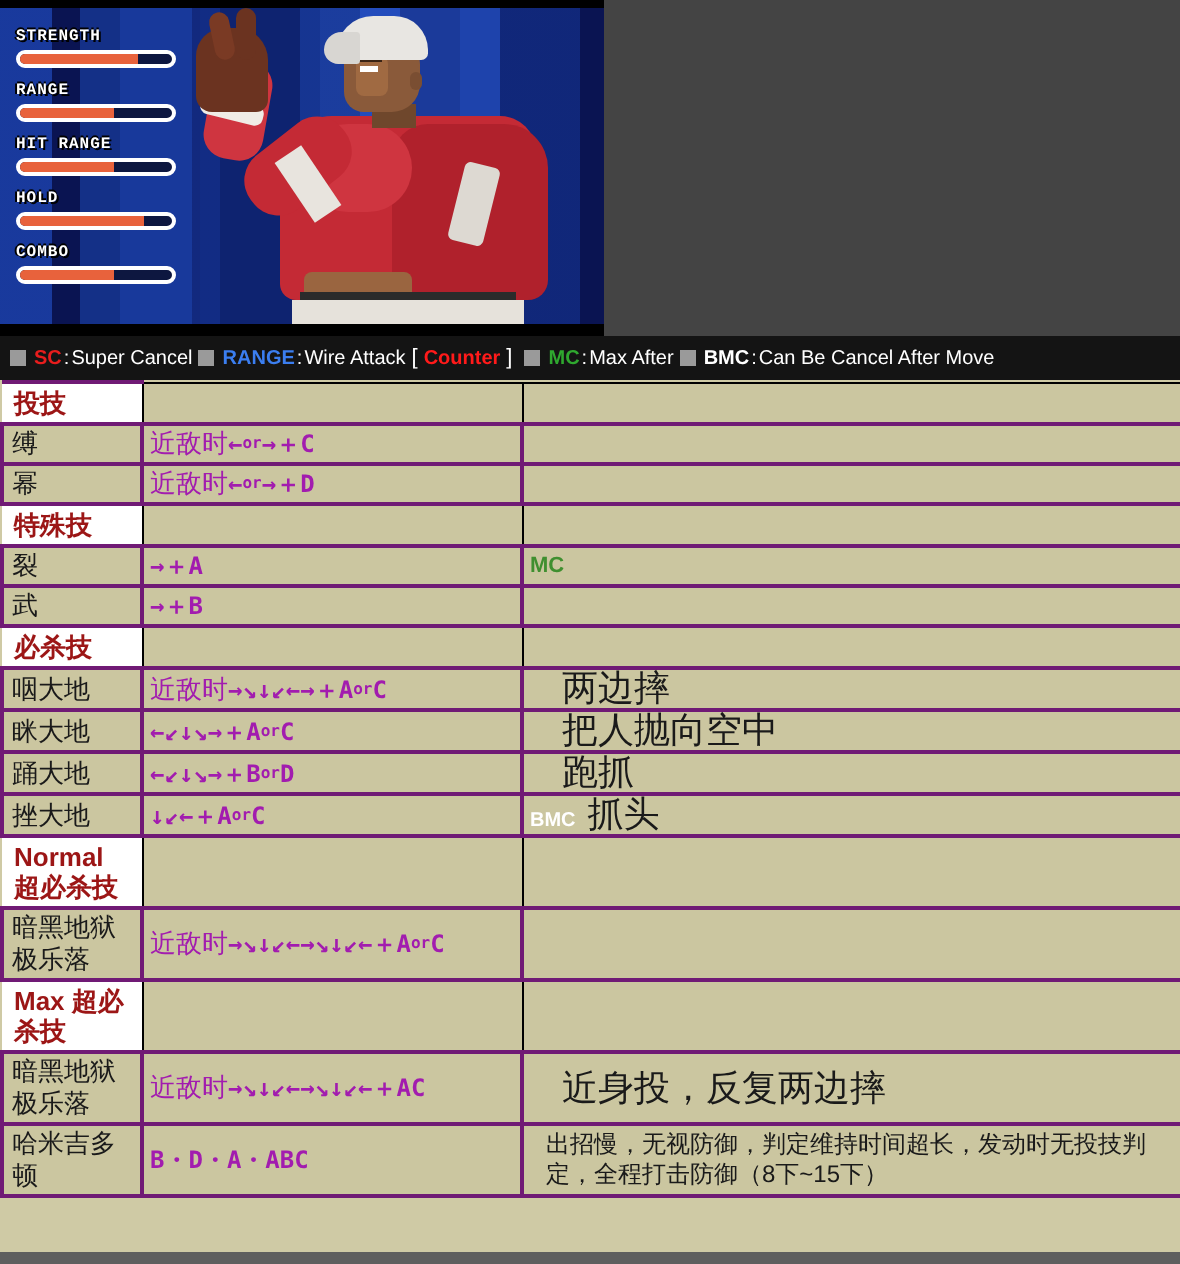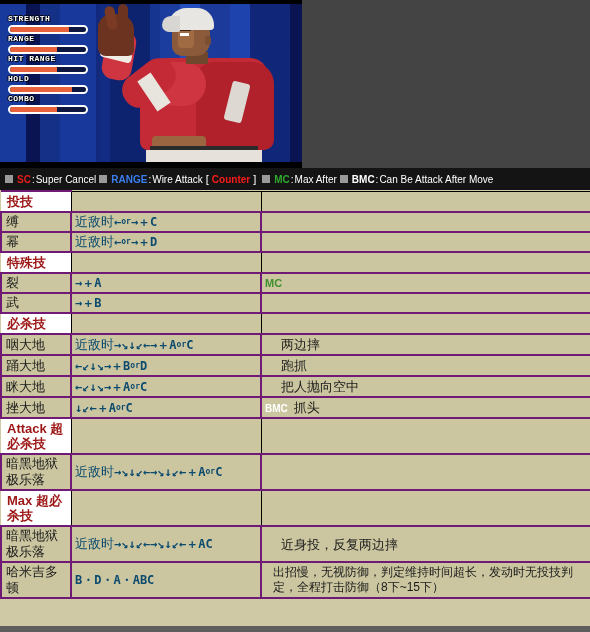--- a/index.html
+++ b/index.html
@@ -50,21 +50,21 @@
   #fig-glove{left:98px;top:14px;width:36px;height:42px;background:#6b3320;border-radius:14px 16px 6px 8px;}
   #fig-fingers{left:106px;top:6px;width:10px;height:24px;background:#7a3a24;border-radius:5px;transform:rotate(-12deg);}
   #fig-fingers2{left:118px;top:4px;width:10px;height:26px;background:#6b3320;border-radius:5px;}
   #fig-cuff{left:100px;top:50px;width:32px;height:10px;background:#f0ece6;border-radius:4px;transform:rotate(14deg);}
   #fig-belt{left:150px;top:146px;width:108px;height:8px;background:#2b2b2b;}
   #fig-pants{left:146px;top:150px;width:116px;height:18px;background:#e6e2db;}
   #fig-skin{left:152px;top:136px;width:54px;height:14px;background:#9a6540;border-radius:4px;}
 
   
   #stats{position:absolute;left:8px;top:14px;width:80px;}
-  .stat{}
+  .stat{margin-bottom:7px;}
   .stat-label{font-family:"Liberation Mono",monospace;font-size:8px;font-weight:bold;
      color:#ffffff;letter-spacing:.5px;line-height:10px;
      text-shadow:1px 1px 0 #000,-1px 0 0 #000,0 -1px 0 #000;}
   .bar-outer{height:9px;background:#0d1740;border:2px solid #ffffff;border-radius:5px;
      box-sizing:border-box;overflow:hidden;margin-top:1px;}
   .bar-fill{height:100%;background:#e8623c;}
 
   
   #legend{width:590px;height:22px;background:#141414;display:flex;align-items:center;
           box-sizing:border-box;padding:0 2px;white-space:nowrap;overflow:hidden;}
@@ -85,24 +85,24 @@
         font-family:"Liberation Sans",sans-serif;}
   col.c1{width:70px;} col.c2{width:190px;} col.c3{width:330px;}
   td{border:2px solid #701a75;background:#cbc6a0;vertical-align:middle;padding:1px 3px;
      box-sizing:border-box;}
   tr.sec td{background:#ffffff;border-left:none;border-right:none;}
   tr.sec td.sec-label{background:#ffffff;color:#9c1616;font-weight:bold;font-size:13px;
      line-height:15px;border-left:none;padding:2px 4px 2px 6px;}
   tr.sec td.sec-blank{background:#cbc6a0;border:1px solid #000;border-left:1px solid #000;}
   .nm{font-size:13px;color:#1a1a1a;line-height:16px;padding-left:4px;}
   .cmd{font-family:"DejaVu Sans Mono","Liberation Mono",monospace;font-size:12px;
-       font-weight:bold;color:#0c4a6e;line-height:16px;letter-spacing:0px;}
+       font-weight:bold;color:#a21caf;line-height:16px;letter-spacing:0px;}
   .cmd .cn{font-family:"Liberation Sans",sans-serif;font-weight:normal;font-size:13px;}
   .cmd .orx{font-size:8px;vertical-align:2px;letter-spacing:0;}
-  .note{font-size:13px;color:#1a1a1a;line-height:17px;padding-left:16px;}
+  .note{font-size:18px;color:#1a1a1a;line-height:17px;padding-left:16px;}
   .note.small{font-size:12px;line-height:15px;padding-left:8px;}
   .tag-mc{color:#3f8f2f;font-weight:bold;font-size:11px;font-family:"Liberation Sans",sans-serif;}
   .tag-bmc{color:#ffffff;font-weight:bold;font-size:10px;margin-right:6px;
            font-family:"Liberation Sans",sans-serif;}
   .inline-note{display:flex;align-items:baseline;}
   #footer-bar{width:590px;height:6px;background:#5e5e5e;}
 </style>
 </head>
 <body>
 
@@ -183,21 +183,21 @@
   <span class="lg-br">[</span>
   <span class="k-counter">Counter</span>
   <span class="lg-br">]</span>
   <span class="lg-sq"></span>
   <span class="lg-key k-mc">MC</span>
   <span class="lg-colon">:</span>
   <span class="lg-txt">Max After</span>
   <span class="lg-sq"></span>
   <span class="lg-key k-bmc">BMC</span>
   <span class="lg-colon">:</span>
-  <span class="lg-txt">Can Be Attack After Move</span>
+  <span class="lg-txt">Can Be Cancel After Move</span>
 </div>
 
 <div id="tbl-wrap">
 <table>
   <colgroup>
         <col class="c1">
         <col class="c2">
         <col class="c3">
       </colgroup>
   <tbody>
@@ -258,50 +258,50 @@
   <tr>
     <td class="nm">咽大地</td>
     <td class="cmd"><span class="cn">近敌时</span><span>→↘↓↙←→＋A</span><span class="orx">or</span><span>C</span></td>
     <td>
             <div class="inline-note">
               <span class="note">两边摔</span>
             </div>
           </td>
   </tr>
   <tr>
+    <td class="nm">眯大地</td>
+    <td class="cmd"><span>←↙↓↘→＋A</span><span class="orx">or</span><span>C</span></td>
+    <td>
+            <div class="inline-note">
+              <span class="note">把人抛向空中</span>
+            </div>
+          </td>
+  </tr>
+  <tr>
     <td class="nm">踊大地</td>
     <td class="cmd"><span>←↙↓↘→＋B</span><span class="orx">or</span><span>D</span></td>
     <td>
             <div class="inline-note">
               <span class="note">跑抓</span>
             </div>
           </td>
   </tr>
   <tr>
-    <td class="nm">眯大地</td>
-    <td class="cmd"><span>←↙↓↘→＋A</span><span class="orx">or</span><span>C</span></td>
-    <td>
-            <div class="inline-note">
-              <span class="note">把人抛向空中</span>
-            </div>
-          </td>
-  </tr>
-  <tr>
     <td class="nm">挫大地</td>
     <td class="cmd"><span>↓↙←＋A</span><span class="orx">or</span><span>C</span></td>
     <td>
             <div class="inline-note">
               <span class="tag-bmc">BMC</span>
               <span class="note" style="padding-left:0">抓头</span>
             </div>
           </td>
   </tr>
 
   <tr class="sec">
-    <td class="sec-label"><span>Attack </span><span>超必杀技</span></td>
+    <td class="sec-label"><span>Normal </span><span>超必杀技</span></td>
     <td class="sec-blank"></td>
     <td class="sec-blank"></td>
   </tr>
   <tr>
     <td class="nm">暗黑地狱极乐落</td>
     <td class="cmd"><span class="cn">近敌时</span><span>→↘↓↙←→↘↓↙←＋A</span><span class="orx">or</span><span>C</span></td>
     <td>
             <div class="inline-note">
               <span class="note"></span>
             </div>

